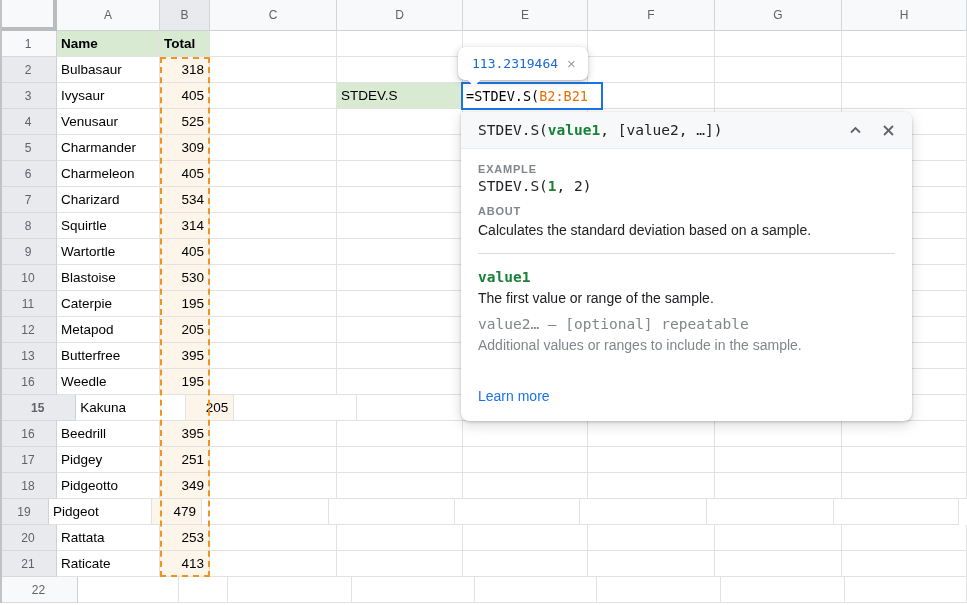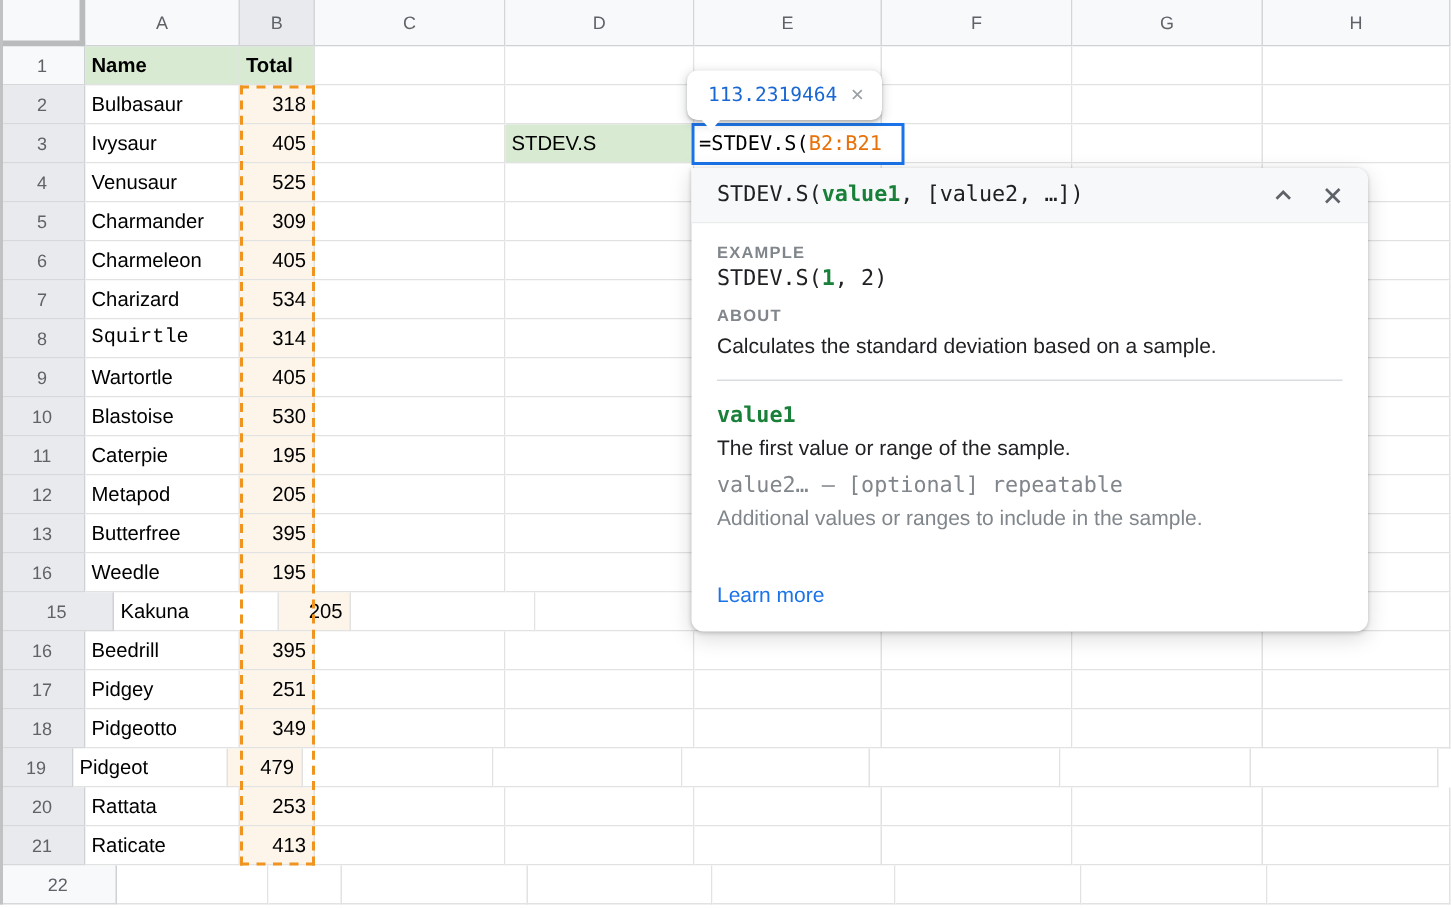--- a/index.html
+++ b/index.html
@@ -233,21 +233,21 @@
       <div class="cell num rangefill" style="width: 50px;">534</div>
       <div class="cell" style="width: 127px;"></div>
       <div class="cell" style="width: 126px;"></div>
       <div class="cell" style="width: 125px;"></div>
       <div class="cell" style="width: 127px;"></div>
       <div class="cell" style="width: 127px;"></div>
       <div class="cell" style="width: 125px;"></div>
     </div>
     <div class="grow">
       <div class="rh hl" style="width: 57px;">8</div>
-      <div class="cell" style="width: 103px; font-family: Liberation Mono, monospace;">Squirtle</div>
+      <div class="cell" style="width: 103px;">Squirtle</div>
       <div class="cell num rangefill" style="width: 50px;">314</div>
       <div class="cell" style="width: 127px;"></div>
       <div class="cell" style="width: 126px;"></div>
       <div class="cell" style="width: 125px;"></div>
       <div class="cell" style="width: 127px;"></div>
       <div class="cell" style="width: 127px;"></div>
       <div class="cell" style="width: 125px;"></div>
     </div>
     <div class="grow">
       <div class="rh hl" style="width: 57px;">9</div>
@@ -309,21 +309,21 @@
       <div class="cell" style="width: 103px;">Weedle</div>
       <div class="cell num rangefill" style="width: 50px;">195</div>
       <div class="cell" style="width: 127px;"></div>
       <div class="cell" style="width: 126px;"></div>
       <div class="cell" style="width: 125px;"></div>
       <div class="cell" style="width: 127px;"></div>
       <div class="cell" style="width: 127px;"></div>
       <div class="cell" style="width: 125px;"></div>
     </div>
     <div class="grow">
-      <div class="rh hl" style="width: 79px;">15</div>
+      <div class="rh hl" style="width: 79px; font-weight: bold;">15</div>
       <div class="cell" style="width: 113px;">Kakuna</div>
       <div class="cell num rangefill" style="width: 50px;">205</div>
       <div class="cell" style="width: 127px;"></div>
       <div class="cell" style="width: 126px;"></div>
       <div class="cell" style="width: 125px;"></div>
       <div class="cell" style="width: 127px;"></div>
       <div class="cell" style="width: 127px;"></div>
       <div class="cell" style="width: 125px;"></div>
     </div>
     <div class="grow">

